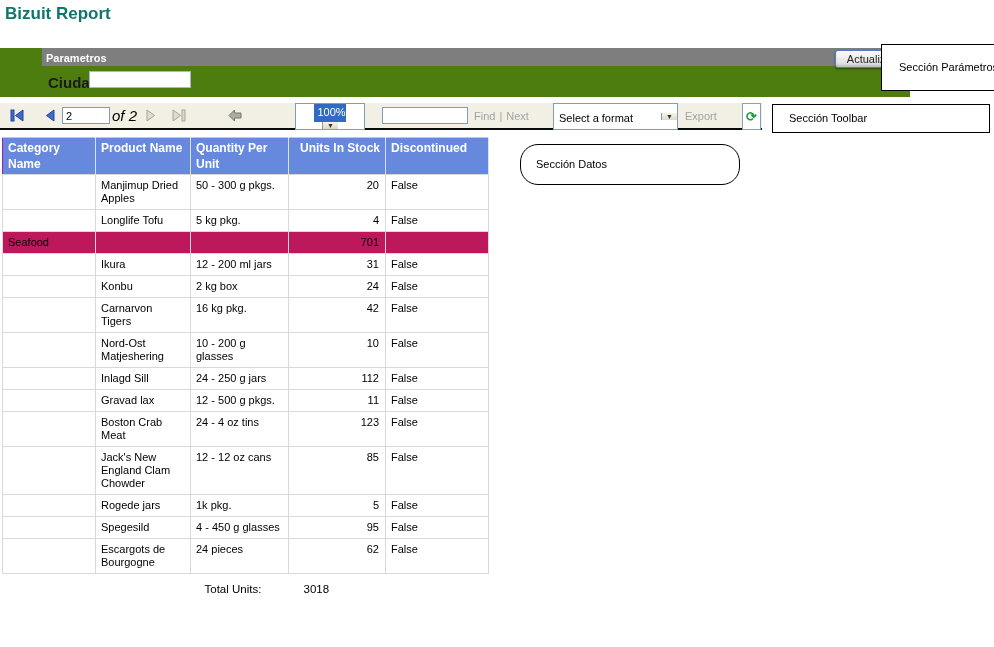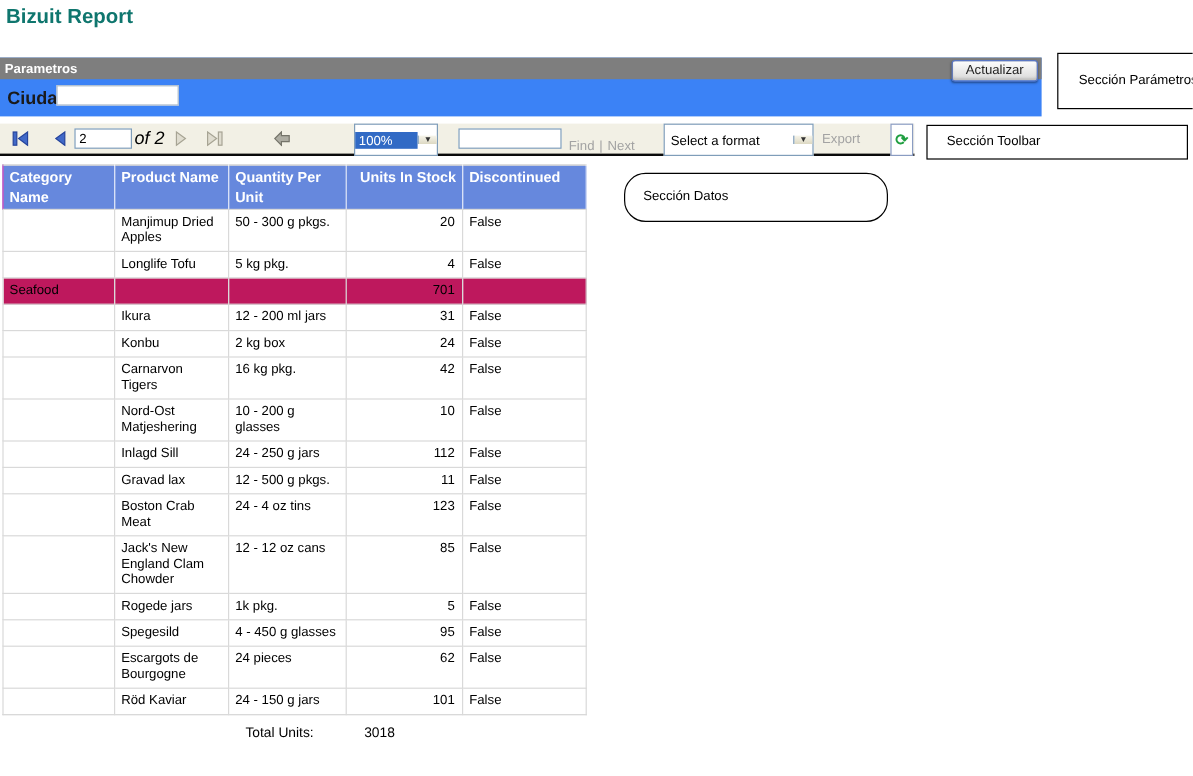--- a/index.html
+++ b/index.html
@@ -3,21 +3,21 @@
 <meta charset="utf-8">
 <style>
   html,body{margin:0;padding:0;background:#fff;}
   #stage{position:relative;width:994px;height:647px;background:#fff;
          font-family:"Liberation Sans",sans-serif;overflow:hidden;}
 
   
   .page-title{position:absolute;left:5px;top:4px;font-size:17px;font-weight:bold;color:#0f766e;}
 
   
-  .params{position:absolute;left:0;top:48px;width:868px;height:49px;background:#3b82f6;}
+  .params{position:absolute;left:0;top:48px;width:868px;height:49px;background:#4d7c0f;padding-left:42px;}
   .params-bar{position:relative;height:18px;background:#7E7E7E;}
   .params-bar-label{color:#fff;font-size:11px;font-weight:bold;padding:3px 0 0 4px;display:inline-block;}
   .btn-update{position:absolute;top:2px;right:3px;width:72px;height:18px;font-family:"Liberation Sans",sans-serif;
     font-size:11px;color:#222;background:linear-gradient(#FDFDFD,#D8D8D8);
     border:1px solid #5A77C4;border-radius:3px;box-shadow:0 1px 2px rgba(0,0,0,.45), inset 0 -2px 2px rgba(0,0,0,.12);}
   .params-body{position:relative;height:31px;}
   .city-label{position:absolute;left:6px;top:8px;font-size:15px;font-weight:bold;color:#1a1a1a;}
   .city-input{position:absolute;left:47px;top:5px;width:96px;height:15px;border:1px solid #A9B8C8;
     font-family:"Liberation Sans",sans-serif;font-size:11px;padding:0 2px;background:#fff;}
 
@@ -32,21 +32,21 @@
   .toolbar{position:absolute;left:0;top:103px;width:762px;height:25px;background:#F2F0E5;border-bottom:2px solid #0a0a0a;}
   .toolbar .tb{position:absolute;top:0;height:25px;display:flex;align-items:center;}
   .icon-btn{background:none;border:none;padding:0;cursor:pointer;display:flex;align-items:center;}
   .page-input{width:40px;height:15px;border:1px solid #7F9DB9;font-family:"Liberation Sans",sans-serif;
     font-size:11px;padding:0 3px;background:#fff;}
   .of-label{font-size:15px;color:#000;font-style:italic;}
   .find-input{width:78px;height:15px;border:1px solid #7F9DB9;font-family:"Liberation Sans",sans-serif;
     font-size:11px;padding:0 3px;background:#fff;}
   .gray-link{font-size:11px;color:#A3A3A3;text-decoration:none;}
   .sep{color:#A3A3A3;font-size:11px;margin:0 4px;}
-  .zoom-select{left:295px;width:68px;height:18px;border:1px solid #7F9DB9;background:#fff;display:flex;top:3px;}
+  .zoom-select{left:295px;width:68px;height:18px;border:1px solid #7F9DB9;background:#fff;display:flex;top:3px;flex-direction:column;}
   .zoom-sel-val{flex:1;background:#316AC5;color:#fff;font-size:11px;padding:2px 0 0 3px;}
   .drop-btn{width:15px;background:linear-gradient(#F6F4EA,#DDD9C3);border-left:1px solid #7F9DB9;
     display:flex;align-items:center;justify-content:center;font-size:7px;color:#333;}
   .format-select{left:553px;width:123px;height:18px;border:1px solid #7F9DB9;background:#fff;display:flex;top:3px;}
   .format-sel-val{flex:1;font-size:11px;color:#000;padding:2px 0 0 5px;white-space:nowrap;}
   .refresh-btn{left:742px;top:4px;width:17px;height:17px;border:1px solid #8A9CC2;background:#fff;
     display:flex;align-items:center;justify-content:center;}
   .refresh-glyph{color:#1F9E40;font-size:13px;font-weight:bold;line-height:1;}
 
   
@@ -154,21 +154,21 @@
     </div>
 
     <div class="tb zoom-select">
       <span class="zoom-sel-val">100%</span>
       <span class="drop-btn">▼</span>
     </div>
 
     <div class="tb" style="left:382px;top:4px;height:17px;">
       <input class="find-input" type="text" value="" style="">
     </div>
-    <div class="tb" style="left:474px;align-items:flex-end;">
+    <div class="tb" style="left:474px;">
       <a href="#" class="gray-link">Find</a>
       <span class="sep">|</span>
       <a href="#" class="gray-link">Next</a>
     </div>
 
     <div class="tb format-select">
       <span class="format-sel-val">Select a format</span>
       <span class="drop-btn">▼</span>
     </div>
     <div class="tb" style="left:685px;">
@@ -289,27 +289,20 @@
             <td class="c3">95</td>
             <td class="c4">False</td>
           </tr>
           <tr>
             <td class="c0"></td>
             <td class="c1">Escargots de Bourgogne</td>
             <td class="c2">24 pieces</td>
             <td class="c3">62</td>
             <td class="c4">False</td>
           </tr>
-          <tr>
-            <td class="c0"></td>
-            <td class="c1">Röd Kaviar</td>
-            <td class="c2">24 - 150 g jars</td>
-            <td class="c3">101</td>
-            <td class="c4">False</td>
-          </tr>
         </tbody>
       <tfoot>
         <tr class="footer">
           <td class="c0"></td>
           <td class="c1"></td>
           <td class="c2">Total Units:</td>
           <td class="c3">3018</td>
           <td class="c4"></td>
         </tr>
       </tfoot>

